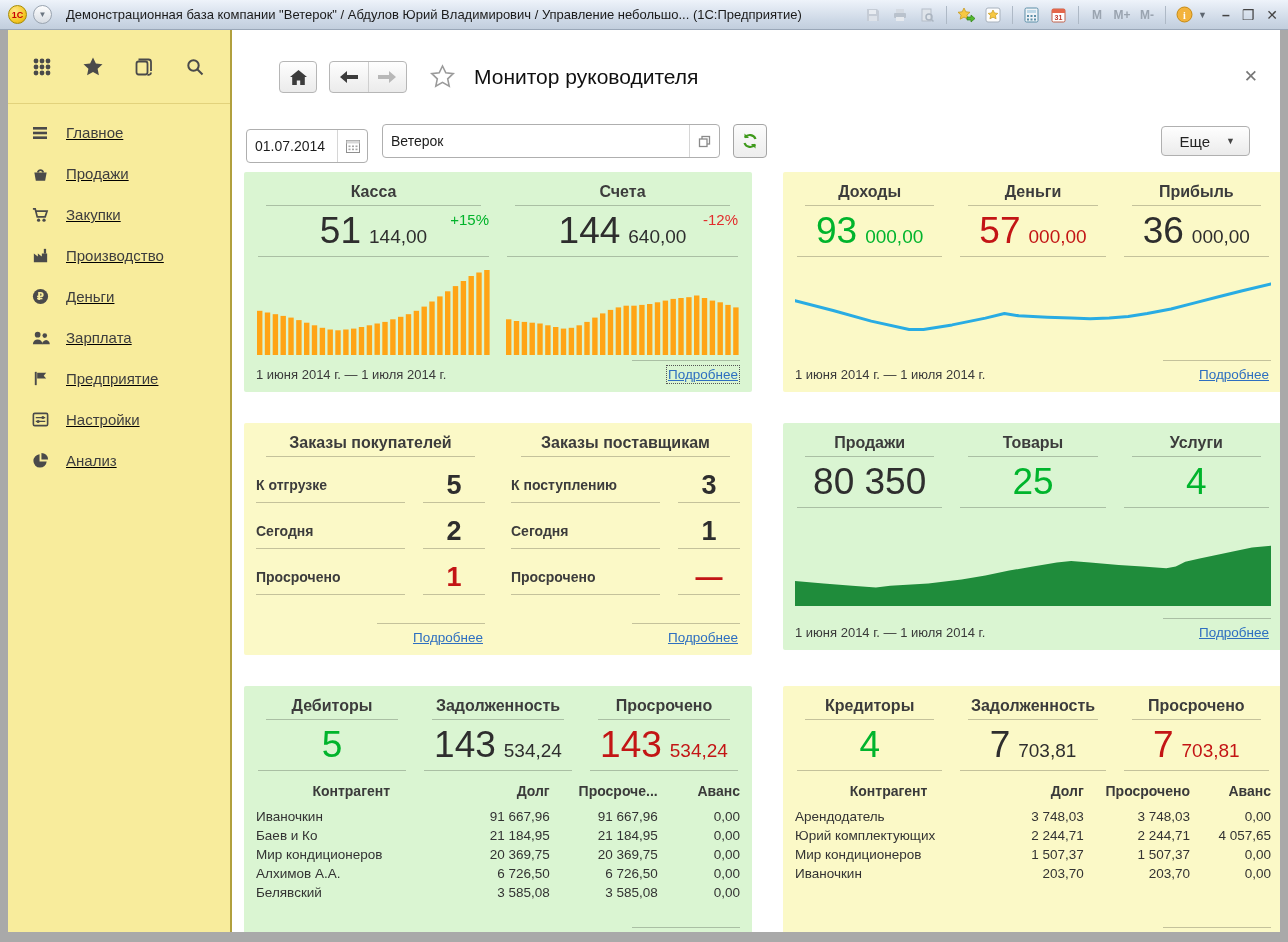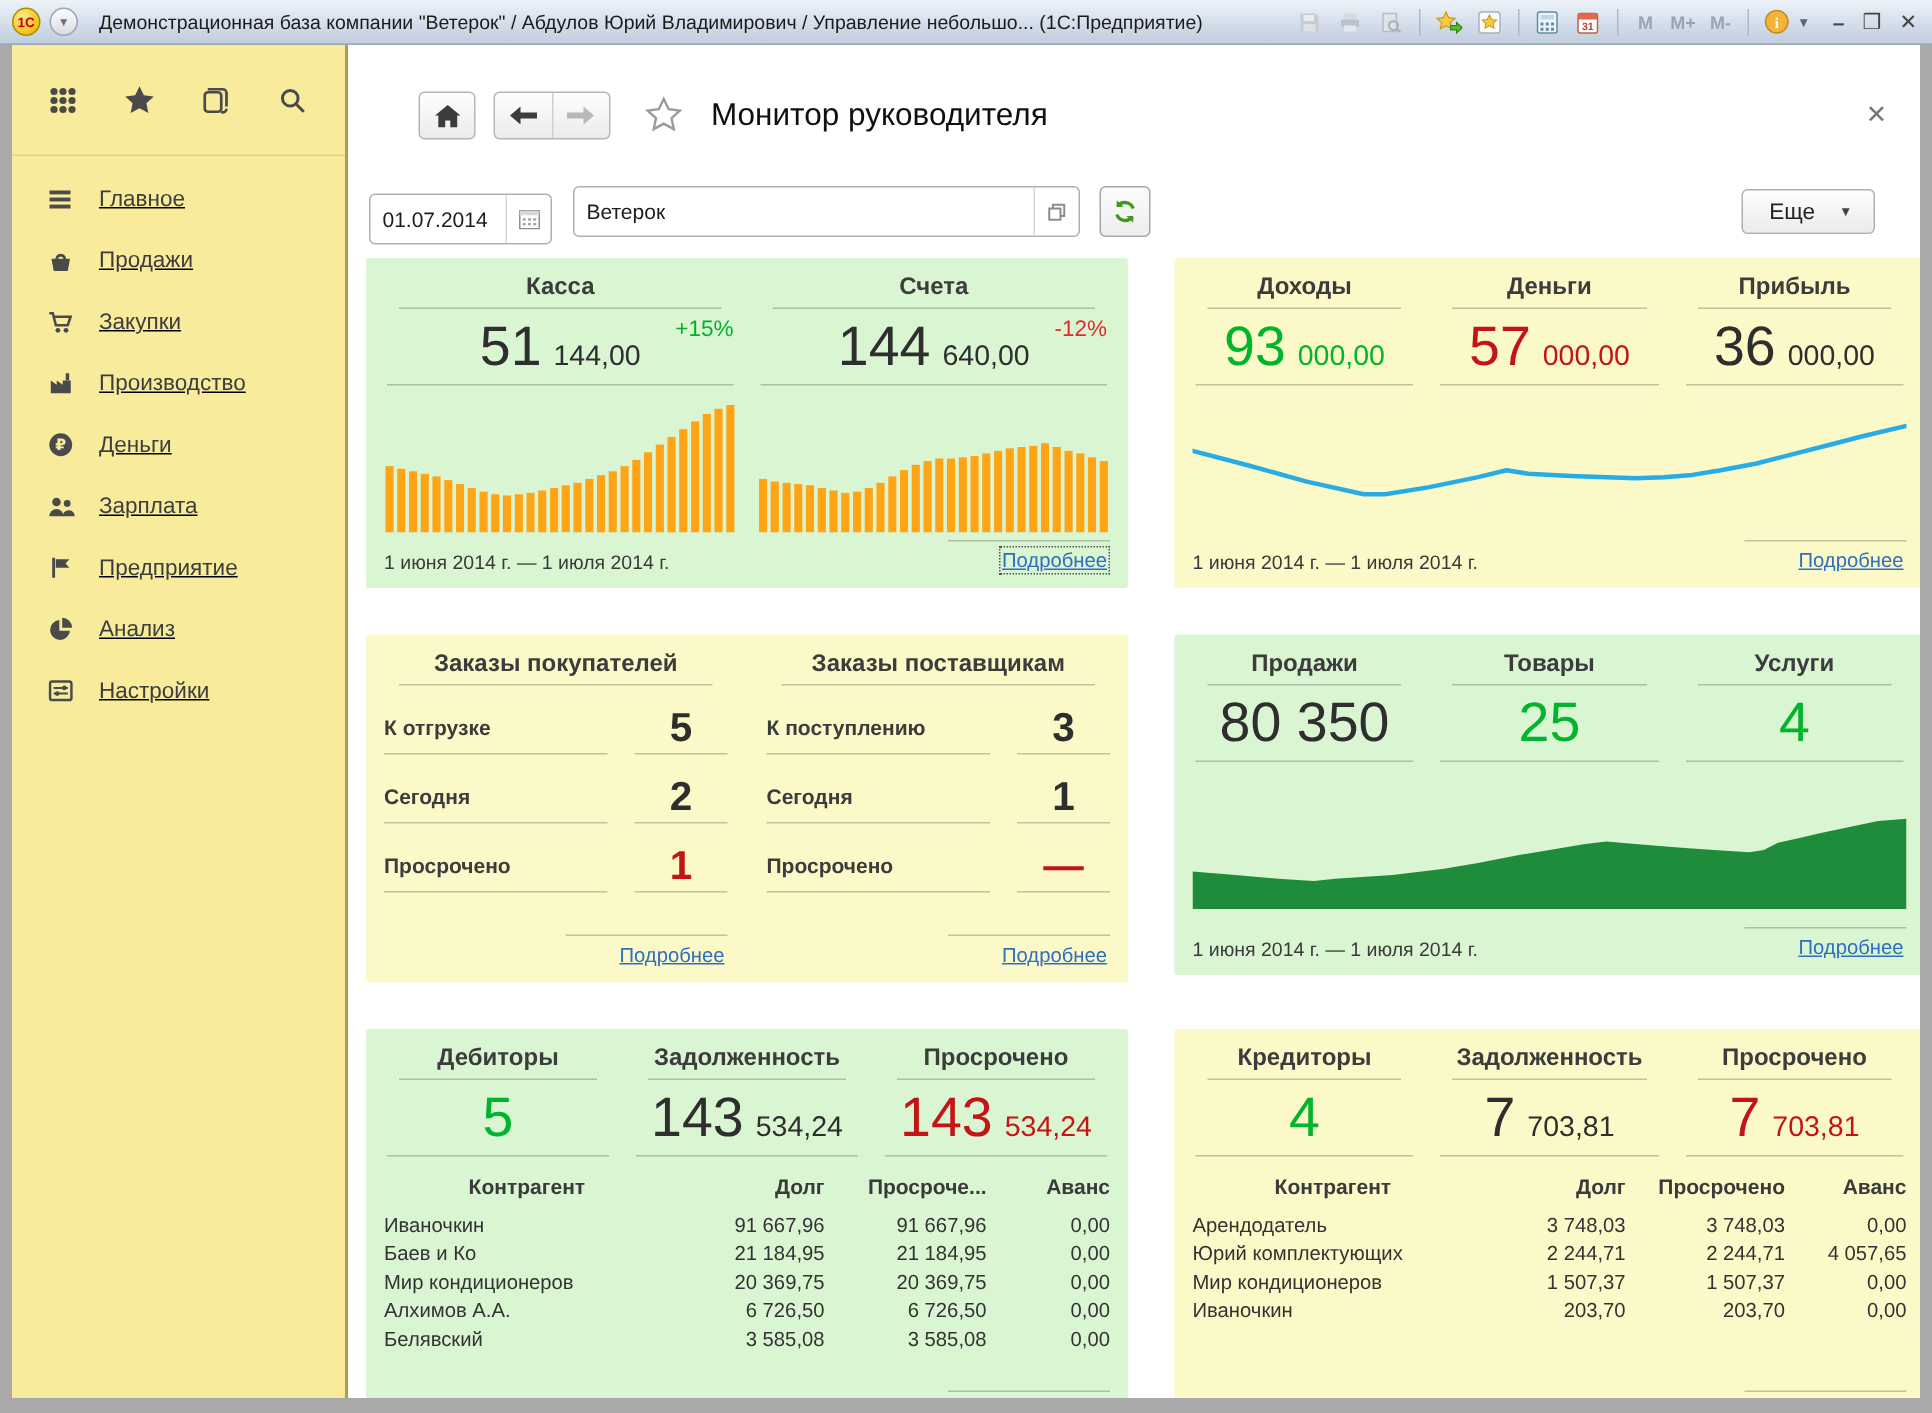--- a/index.html
+++ b/index.html
@@ -293,37 +293,37 @@
         <span class="side-ico">
           <svg width="19" height="19" viewBox="0 0 20 20">
               <path d="M5 3v14" stroke="#4a4a4a" stroke-width="2"></path>
               <path d="M6.5 4H16l-2.6 3L16 10H6.5z" fill="#4a4a4a"></path>
             </svg>
         </span>
         <span class="side-label">Предприятие</span>
       </div>
       <div class="side-item">
         <span class="side-ico">
-          <svg width="19" height="19" viewBox="0 0 20 20" fill="#4a4a4a">
-              <path d="M9 3.5A7 7 0 1 0 16.5 11H9z"></path>
-              <path d="M11 2a7 7 0 0 1 7 7h-7z"></path>
-            </svg>
-        </span>
-        <span class="side-label">Анализ</span>
-      </div>
-      <div class="side-item">
-        <span class="side-ico">
           <svg width="19" height="19" viewBox="0 0 20 20">
               <rect x="2.5" y="3.5" width="15" height="13" rx="1.5" fill="none" stroke="#4a4a4a" stroke-width="1.7"></rect>
               <path d="M5 8h10M5 12h10" stroke="#4a4a4a" stroke-width="1.4"></path>
               <circle cx="12.5" cy="8" r="1.6" fill="#4a4a4a"></circle>
               <circle cx="7.5" cy="12" r="1.6" fill="#4a4a4a"></circle>
             </svg>
         </span>
         <span class="side-label">Настройки</span>
+      </div>
+      <div class="side-item">
+        <span class="side-ico">
+          <svg width="19" height="19" viewBox="0 0 20 20" fill="#4a4a4a">
+              <path d="M9 3.5A7 7 0 1 0 16.5 11H9z"></path>
+              <path d="M11 2a7 7 0 0 1 7 7h-7z"></path>
+            </svg>
+        </span>
+        <span class="side-label">Анализ</span>
       </div>
     </div>
   </div>
 
   <div class="content">
     <span class="close-page">✕</span>
 
     <div class="toolbar">
       <div class="btn-nav btn-home">
         <svg width="17" height="15" viewBox="0 0 17 15">

